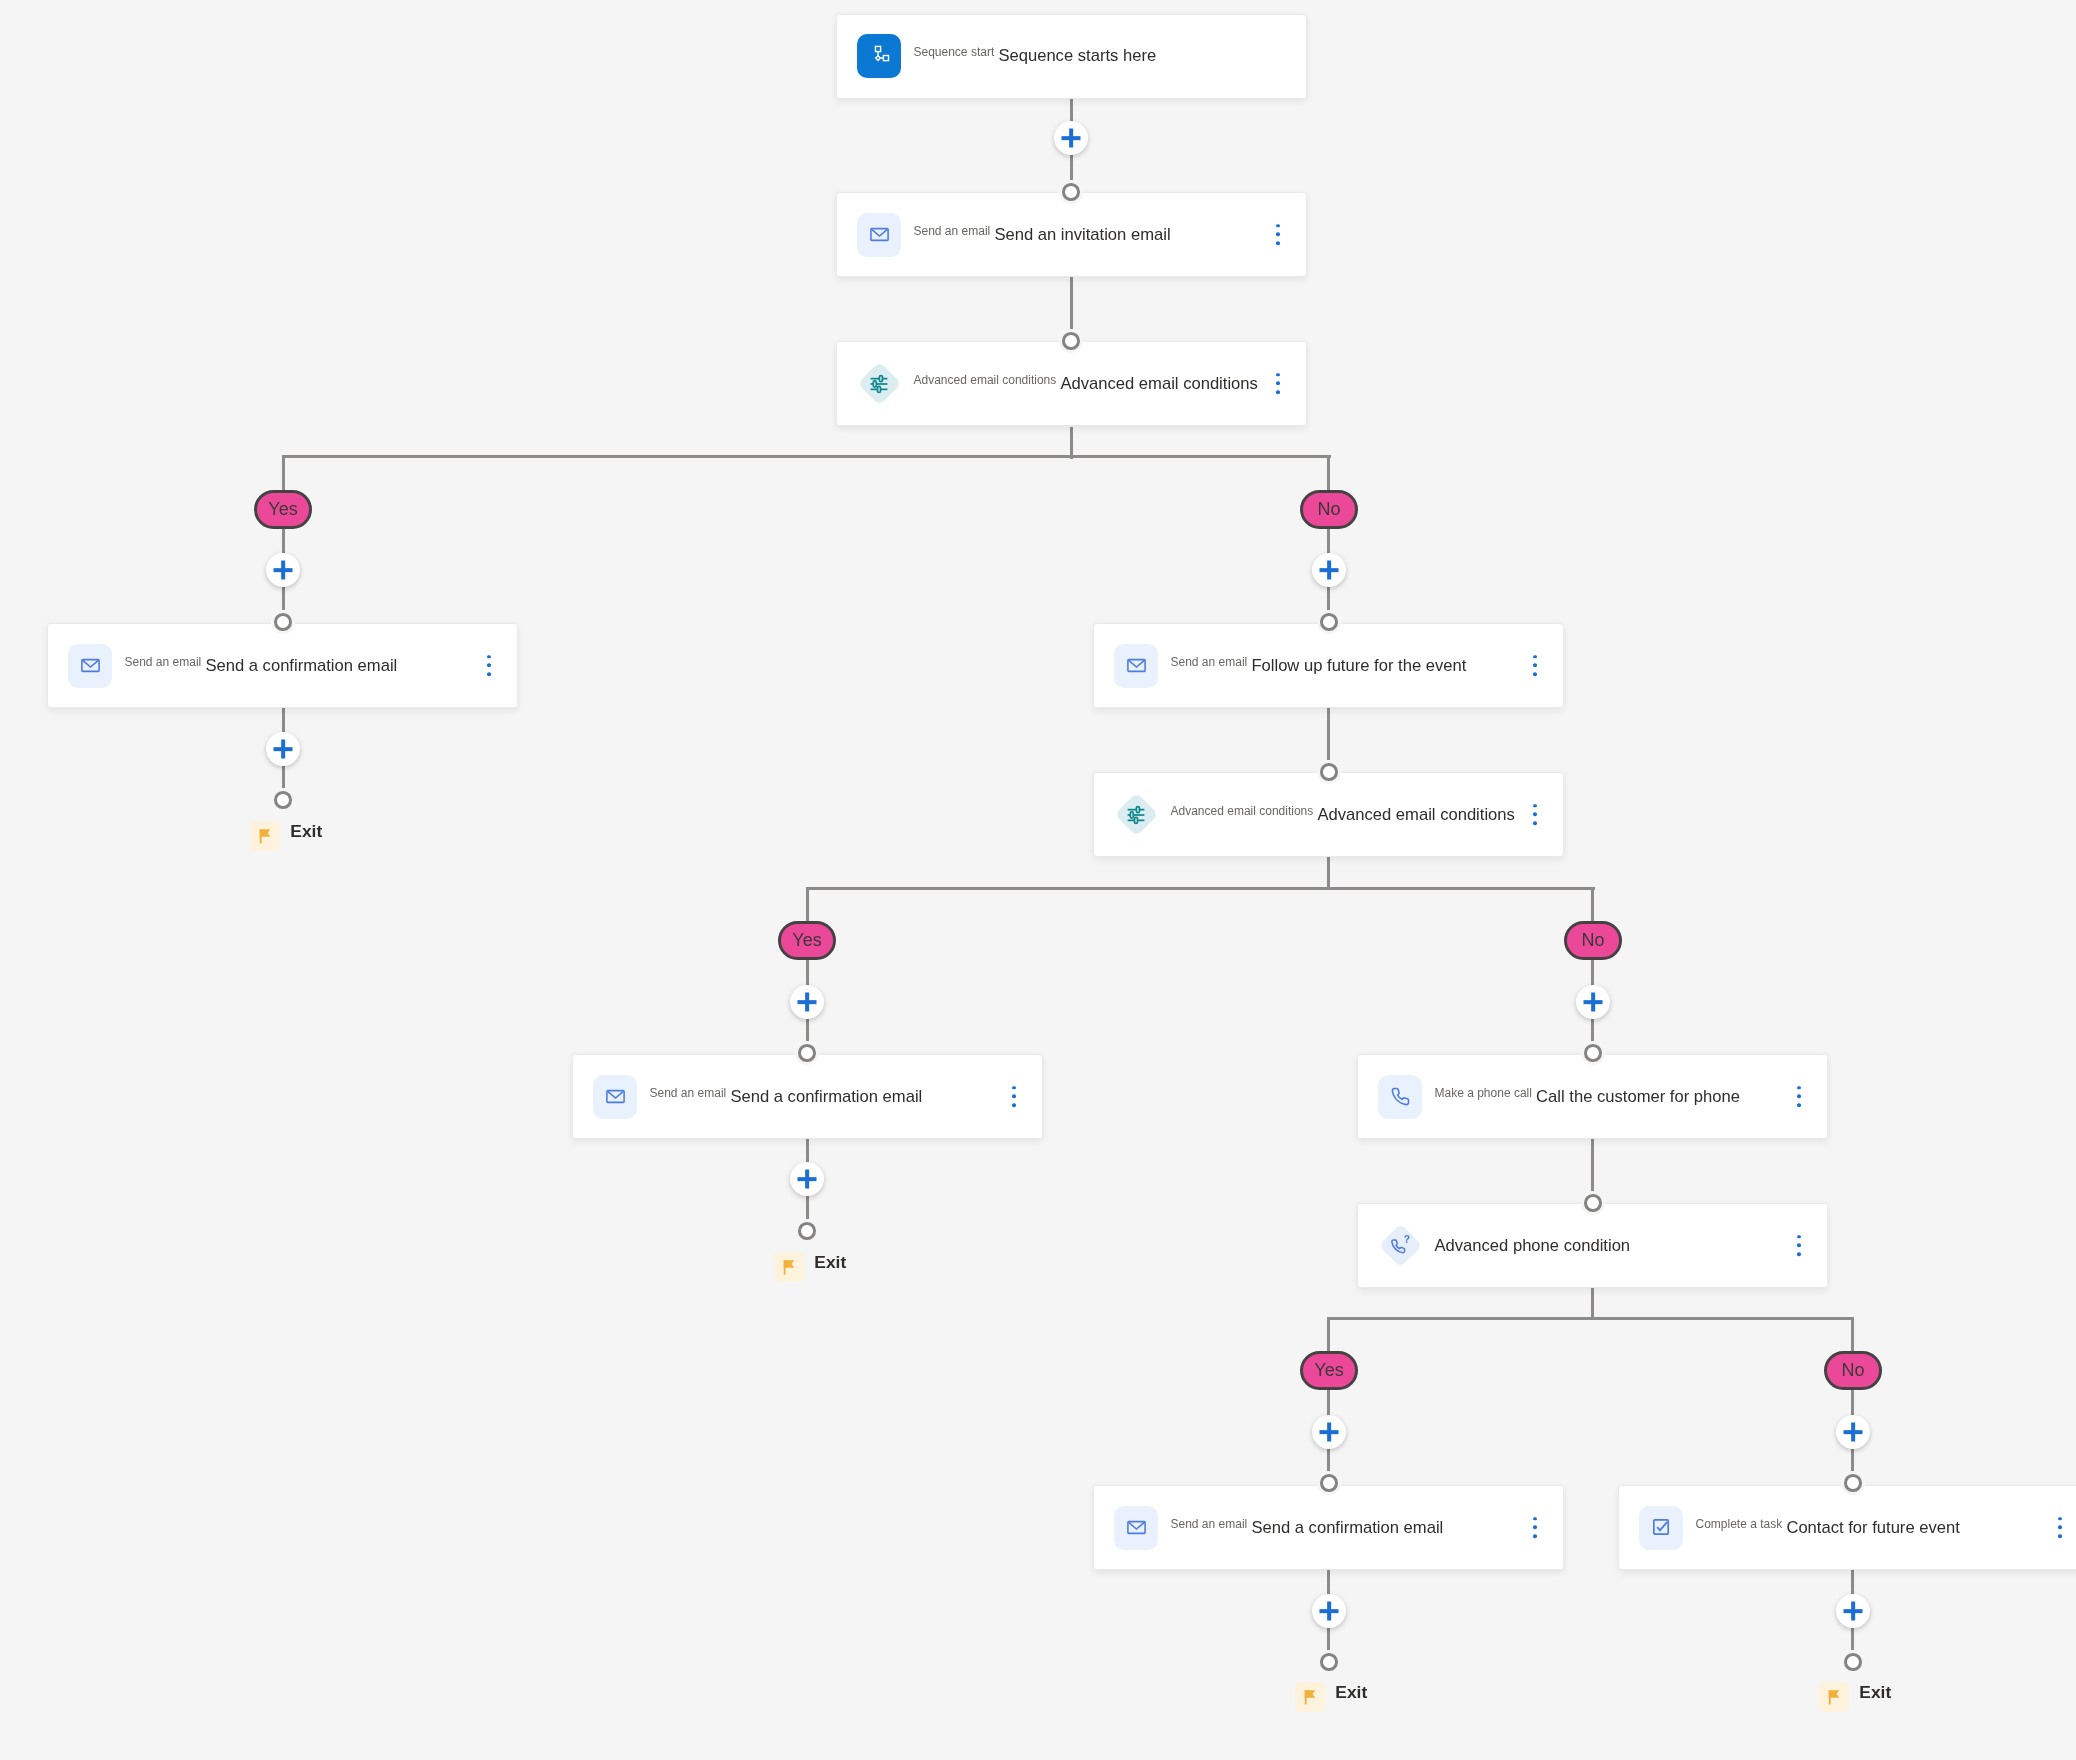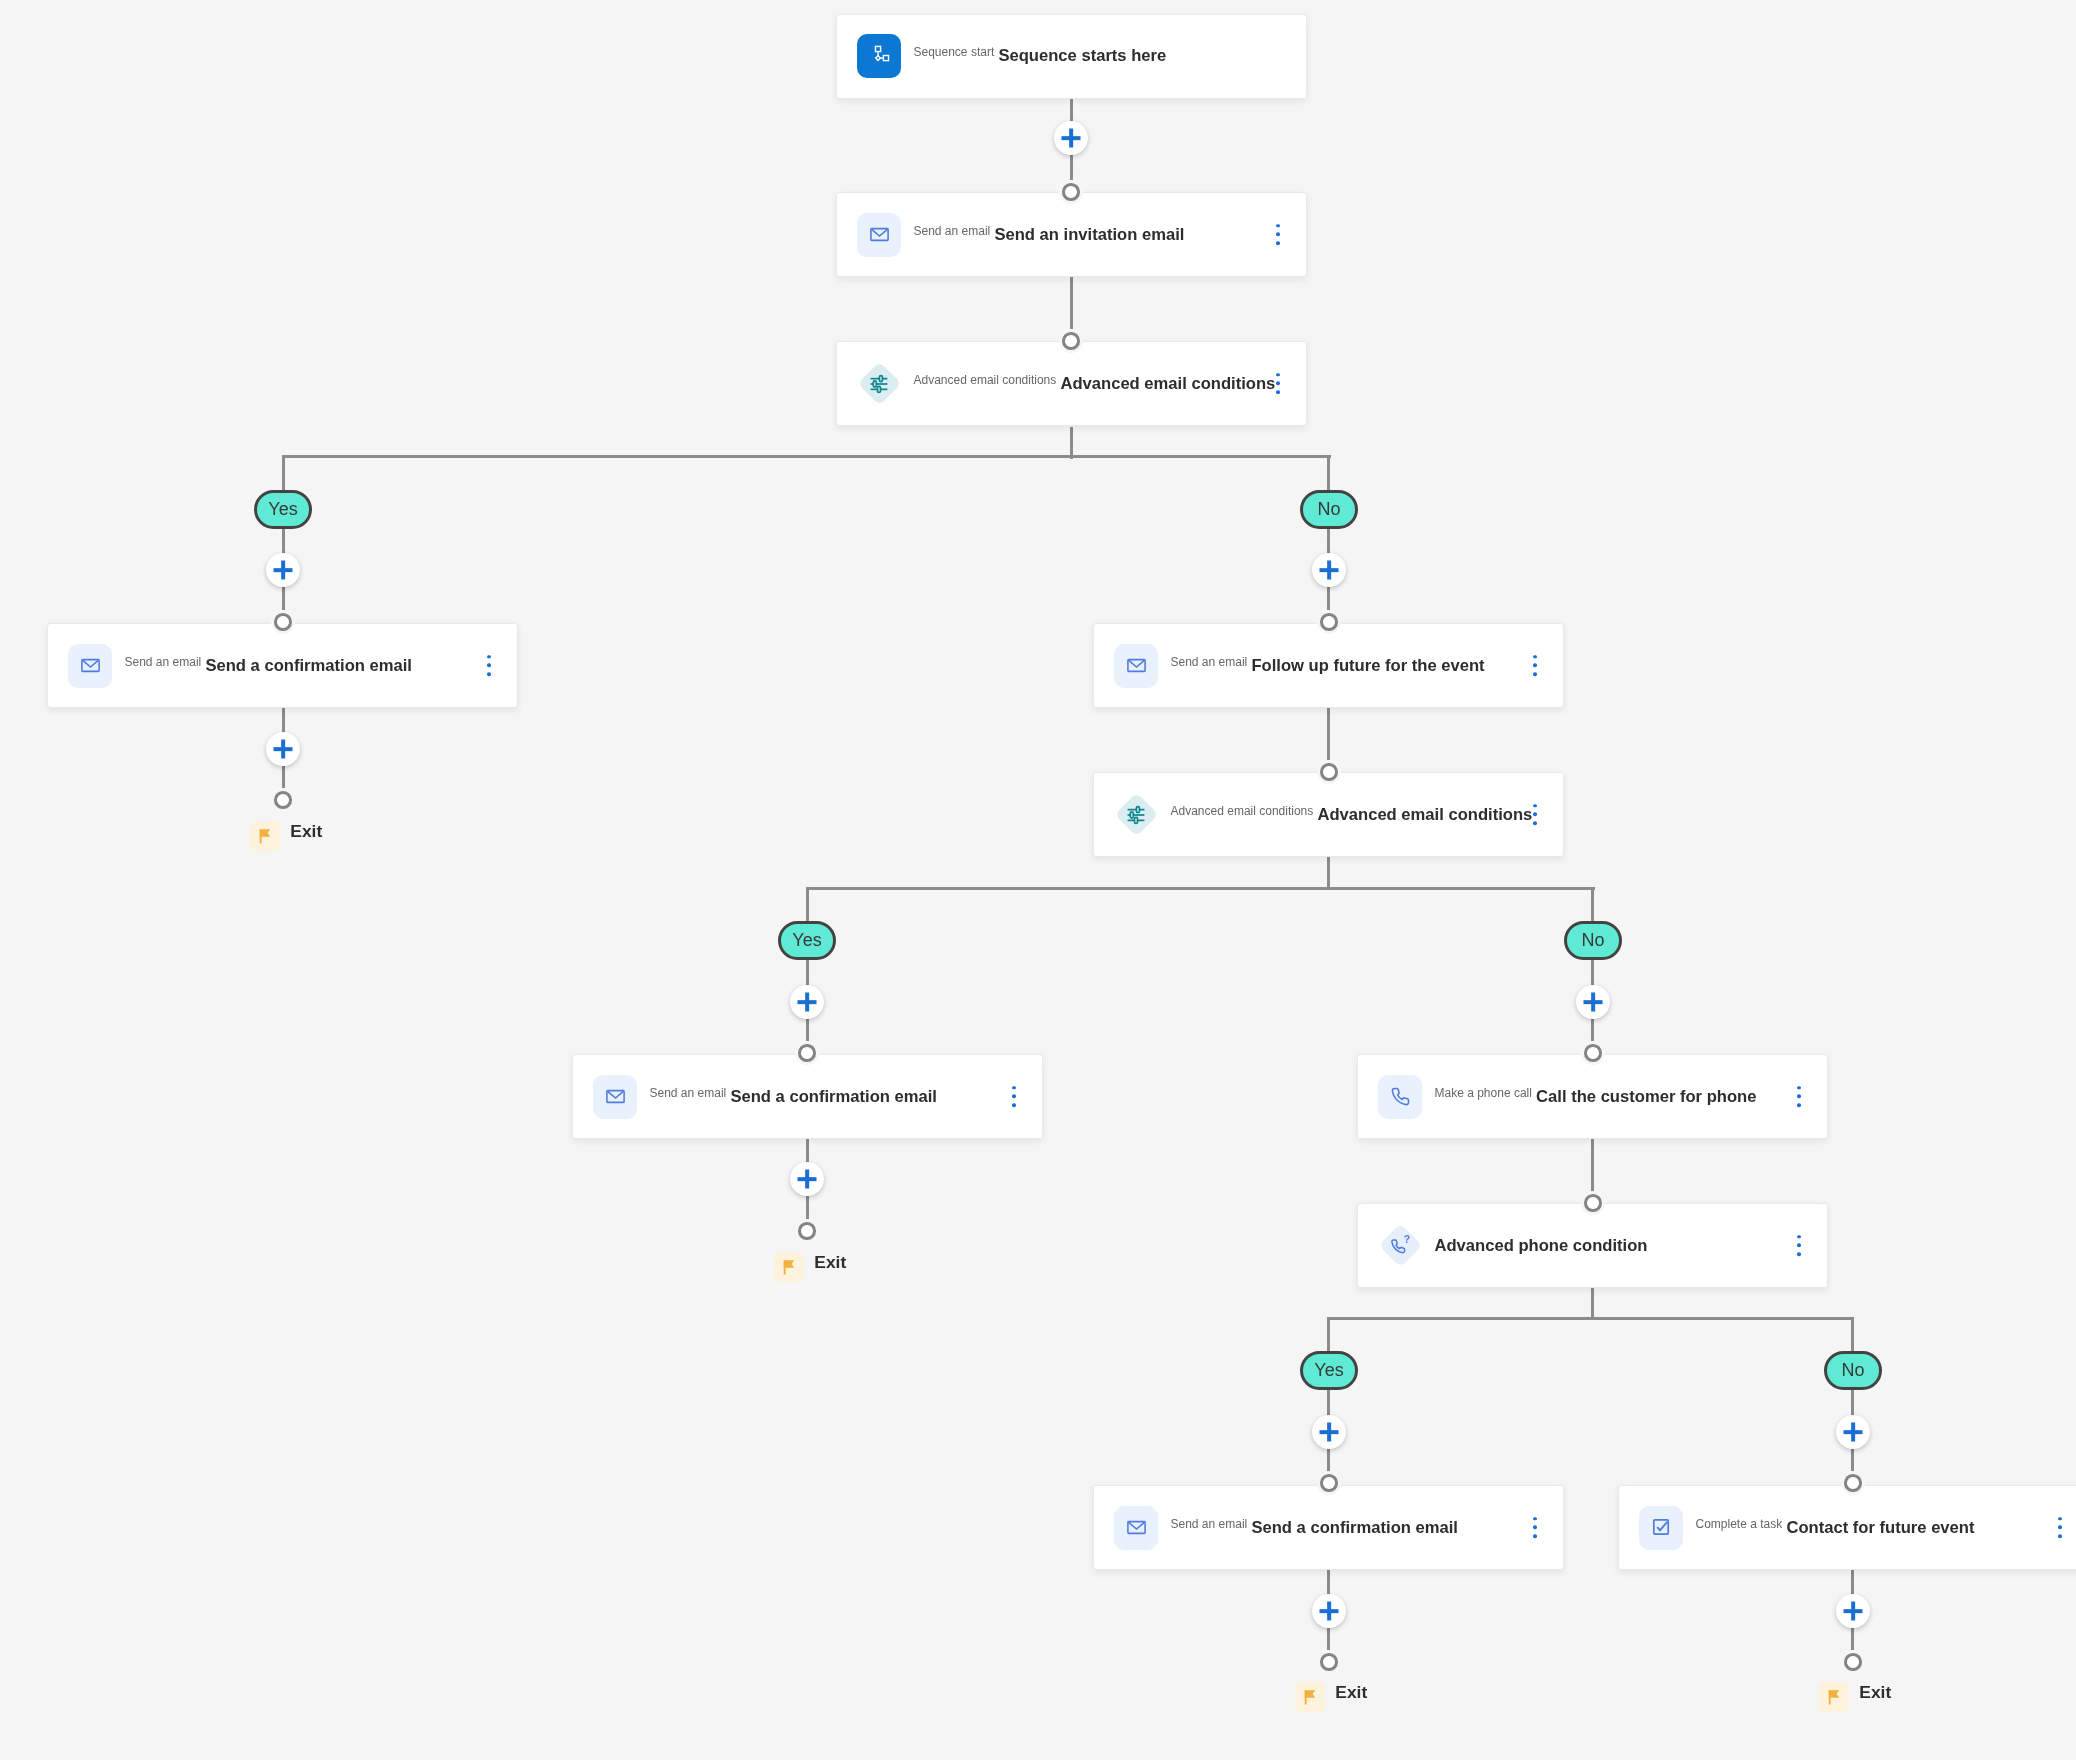--- a/index.html
+++ b/index.html
@@ -21,29 +21,29 @@
     display:flex;align-items:center;justify-content:center;flex:none;
   }
   .iconbox.start{background:#0b79d4}
   .dia{position:relative;width:44px;height:44px;flex:none}
   .dia .sq{position:absolute;left:6.6px;top:6.6px;width:31px;height:31px;border-radius:6.6px;transform:rotate(45deg)}
   .dia.teal .sq{background:#dbedf0}
   .dia.blue .sq{background:#e6eefa}
   .dia svg{position:absolute;left:50%;top:50%;transform:translate(-50%,-50%)}
   .texts{margin-left:12.5px;display:flex;flex-direction:row;gap:4.2px}
   .label{font-size:12px;line-height:13.7px;color:#686663}
-  .title{font-size:16.6px;line-height:19.5px;font-weight:bold;color:#2e2d2b}
+  .title{font-size:16.6px;line-height:19.5px;font-weight:normal;color:#2e2d2b}
   .kebab{
     position:absolute;right:23px;top:50%;transform:translateY(-50%);
     display:flex;flex-direction:column;gap:5px;padding:3.3px;cursor:pointer;
   }
   .kebab i{width:3.7px;height:3.7px;border-radius:50%;background:#1b6ed3;display:block}
   .pill{
     position:absolute;width:58px;height:39px;box-sizing:border-box;
-    background:#5eead4;border:3.3px solid #454341;border-radius:21px;
+    background:#ec4899;border:3.3px solid #454341;border-radius:21px;
     display:flex;align-items:center;justify-content:center;
     font-size:18px;color:#3a3938;
   }
   .plus{
     position:absolute;width:34px;height:34px;border-radius:50%;background:#fff;
     box-shadow:0 1.7px 5px rgba(0,0,0,.22);cursor:pointer;
   }
   .plus::before,.plus::after{content:"";position:absolute;background:#1b6ed3;left:50%;top:50%}
   .plus::before{width:19px;height:3.7px;transform:translate(-50%,-50%)}
   .plus::after{width:3.7px;height:19px;transform:translate(-50%,-50%)}

